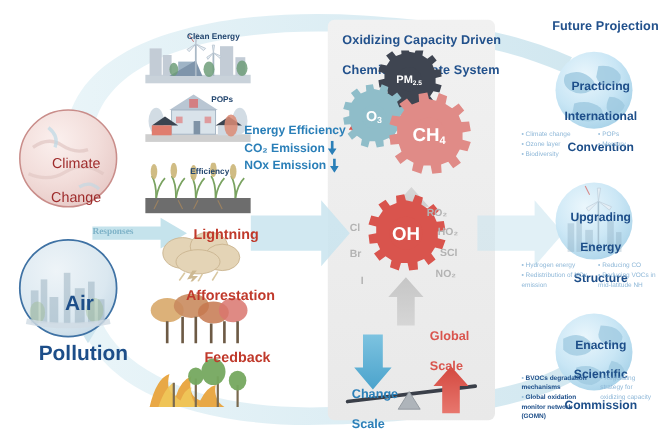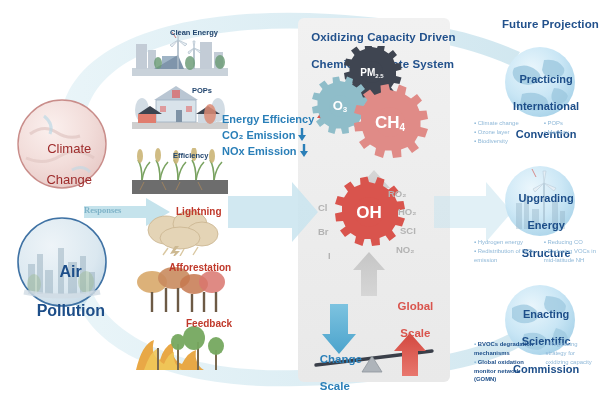--- a/index.html
+++ b/index.html
@@ -9,30 +9,30 @@
   .abs{position:absolute;}
   svg{display:block;}
   .nosel{user-select:none;}
 
   
   .t{position:absolute;white-space:pre;line-height:1.15;}
   .ctr{text-align:center;}
 
   .hdr{font-weight:bold;font-size:11.5px;color:#22518c;letter-spacing:.1px;}
   .circ-lbl-red{font-weight:normal;font-size:13px;color:#9e2b2b;text-align:center;line-height:1.2;}
-  .circ-lbl-blue{font-weight:bold;font-size:16px;color:#1d4e89;text-align:center;line-height:1.2;}
+  .circ-lbl-blue{font-weight:bold;font-size:19px;color:#1d4e89;text-align:center;line-height:1.2;}
   .icon-lbl-blue{font-size:7.5px;font-weight:bold;color:#23466f;}
-  .icon-lbl-red{font-size:10px;font-weight:bold;color:#c0392b;}
+  .icon-lbl-red{font-size:13px;font-weight:bold;color:#c0392b;}
   .resp{font-size:8.5px;font-weight:bold;color:#7fb3c8;font-family:Liberation Serif, serif;}
   .blue-stat{font-size:11px;font-weight:bold;color:#2a7fb8;}
   .red-stat{font-size:10.5px;font-weight:bold;color:#d9544d;}
   .gear-lbl{fill:#fff;font-weight:bold;font-family:"Liberation Sans",sans-serif;}
   .rad{font-size:9.5px;font-weight:bold;color:#b3b3b3;}
   .scale-blue{font-size:11.5px;font-weight:bold;color:#2a7fb8;line-height:1.15;}
-  .scale-red{font-size:11.5px;font-weight:bold;color:#d9544d;line-height:1.15;text-align:center;}
+  .scale-red{font-size:11.5px;font-weight:bold;color:#d9544d;line-height:1.15;text-align:left;}
   .globe-title{font-weight:bold;font-size:11px;color:#1d4e89;text-align:center;line-height:1.25;}
   .bul{font-size:5.9px;color:#8fb8d8;line-height:1.5;}
   .bul.dark{color:#1d4e89;font-weight:bold;}
   .bul .dot{color:#8fb8d8;}
 </style>
 </head>
 <body>
 
 <div id="stage">
 

